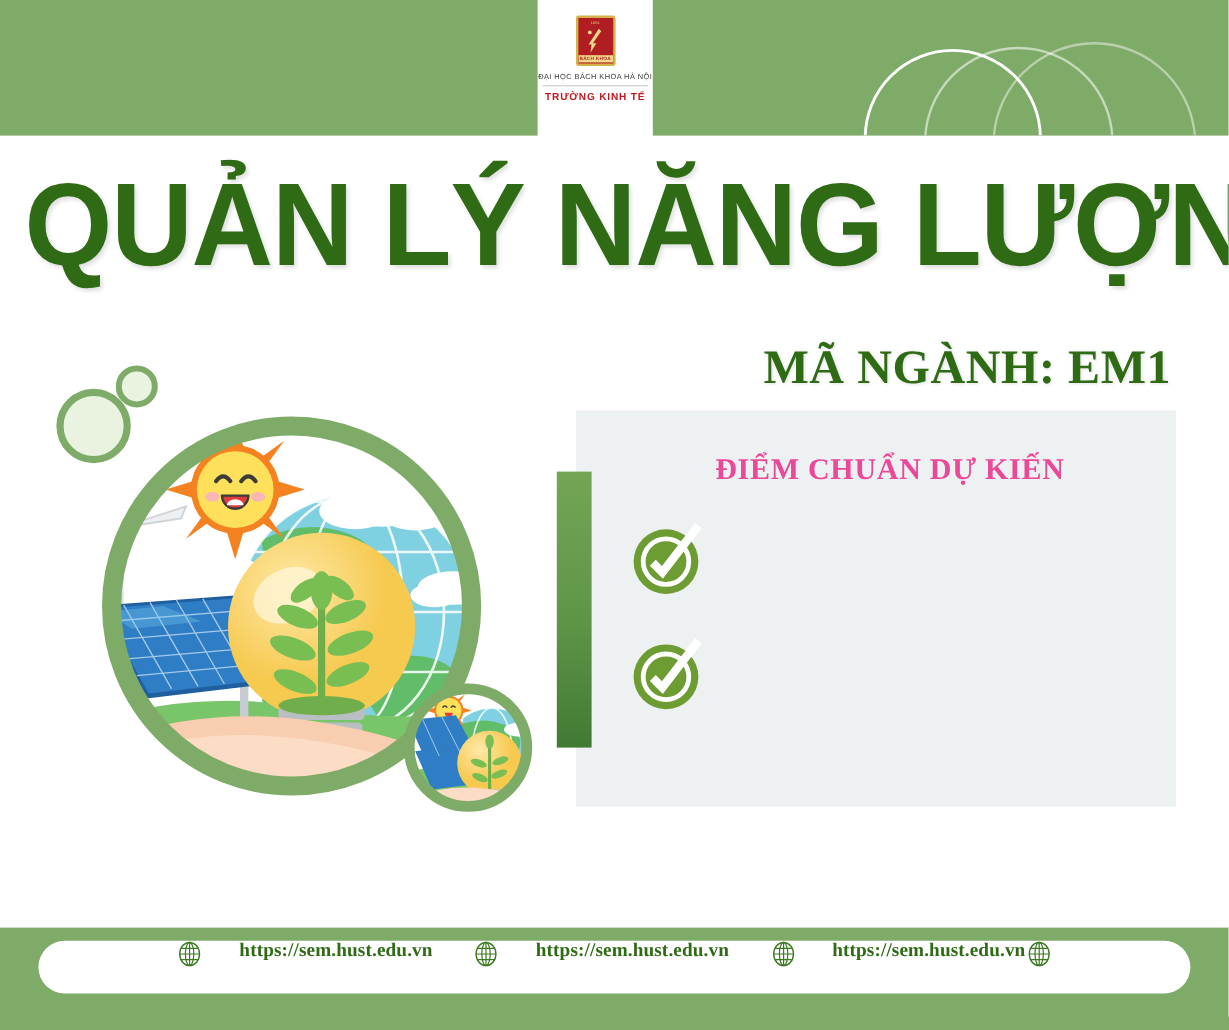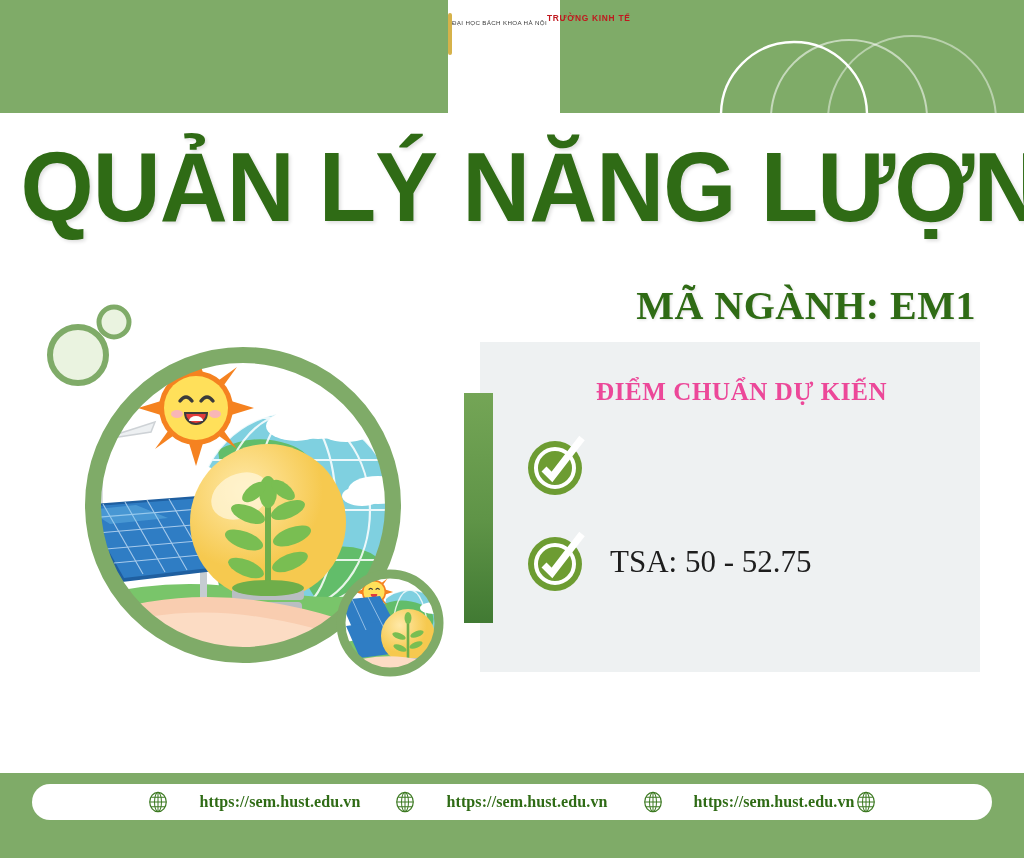--- a/index.html
+++ b/index.html
@@ -12,23 +12,23 @@
   }
   .poster { position:relative; width:1024px; height:858px; background:#fff; overflow:hidden; }
 
   
   .header-band {
     position:absolute; left:0; top:0; width:1024px; height:113px;
     background:#7fab68; overflow:hidden;
   }
   .header-rings { position:absolute; right:0; top:0; width:340px; height:113px; }
   .logo-box {
-    position:absolute; left:448px; top:0; width:112px; height:122px;
+    position:absolute; left:448px; top:0; width:96px; height:122px;
     background:#ffffff; z-index:3;
-    display:flex; flex-direction:row; align-items:flex-start; justify-content:flex-start;
+    display:flex; flex-direction:column; align-items:center; justify-content:flex-start;
     padding-top:13px;
   }
   .logo-mark {
     width:33px; height:42px; background:#b01d22;
     border:2px solid #d6b24a; border-radius:2px;
     position:relative; overflow:hidden;
     display:flex; align-items:center; justify-content:center;
   }
   .logo-mark .lm-top {
     position:absolute; top:2px; left:0; width:100%; text-align:center;
@@ -104,23 +104,23 @@
 
   
   .illus { position:absolute; left:18px; top:300px; width:470px; height:400px; }
 
   
   .footer-band {
     position:absolute; left:0; top:773px; width:1024px; height:85px;
     background:#7fab68;
   }
   .footer-pill {
-    position:absolute; left:32px; top:784px; width:960px; height:36px;
+    position:absolute; left:32px; top:784px; width:960px; height:44px;
     background:#ffffff; border-radius:24px;
-    display:flex; align-items:center; justify-content:center;
+    display:flex; justify-content:center;
     z-index:3;
   }
   .globe-icon { width:22px; height:22px; flex:0 0 22px; }
   .footer-url {
     font-family:"Liberation Serif", serif; font-weight:bold;
     font-size:16px; color:#2f6b15; white-space:nowrap;
     margin:0 34px 0 30px; letter-spacing:.1px;
   }
   .footer-url.last { margin-right:0; }
 </style>
@@ -362,21 +362,20 @@
       <path d="M22 37 L30 45 L60 6" fill="none" stroke="#ffffff" stroke-width="7" stroke-linecap="butt" stroke-linejoin="miter"></path>
     </svg>
   </div>
 
   <div class="score-row r1">
     <svg class="check-icon" viewBox="0 0 68 68">
       <circle cx="33" cy="36" r="27" fill="#6d9c32"></circle>
       <circle cx="33" cy="36" r="19" fill="none" stroke="#ffffff" stroke-width="4"></circle>
       <path d="M22 37 L30 45 L60 6" fill="none" stroke="#ffffff" stroke-width="7" stroke-linecap="butt" stroke-linejoin="miter"></path>
     </svg>
-    <span class="score-text">TSA: 50 - 52.75</span>
   </div>
 
   <div class="footer-band"></div>
   <div class="footer-pill">
 
     <svg class="globe-icon" viewBox="0 0 24 24">
       <ellipse cx="12" cy="12" rx="9" ry="10.5" fill="none" stroke="#3d7a22" stroke-width="1.3"></ellipse>
       <ellipse cx="12" cy="12" rx="3.8" ry="10.5" fill="none" stroke="#3d7a22" stroke-width="1.1"></ellipse>
       <line x1="12" y1="1.5" x2="12" y2="22.5" stroke="#3d7a22" stroke-width="1.1"></line>
       <line x1="3" y1="12" x2="21" y2="12" stroke="#3d7a22" stroke-width="1.1"></line>

